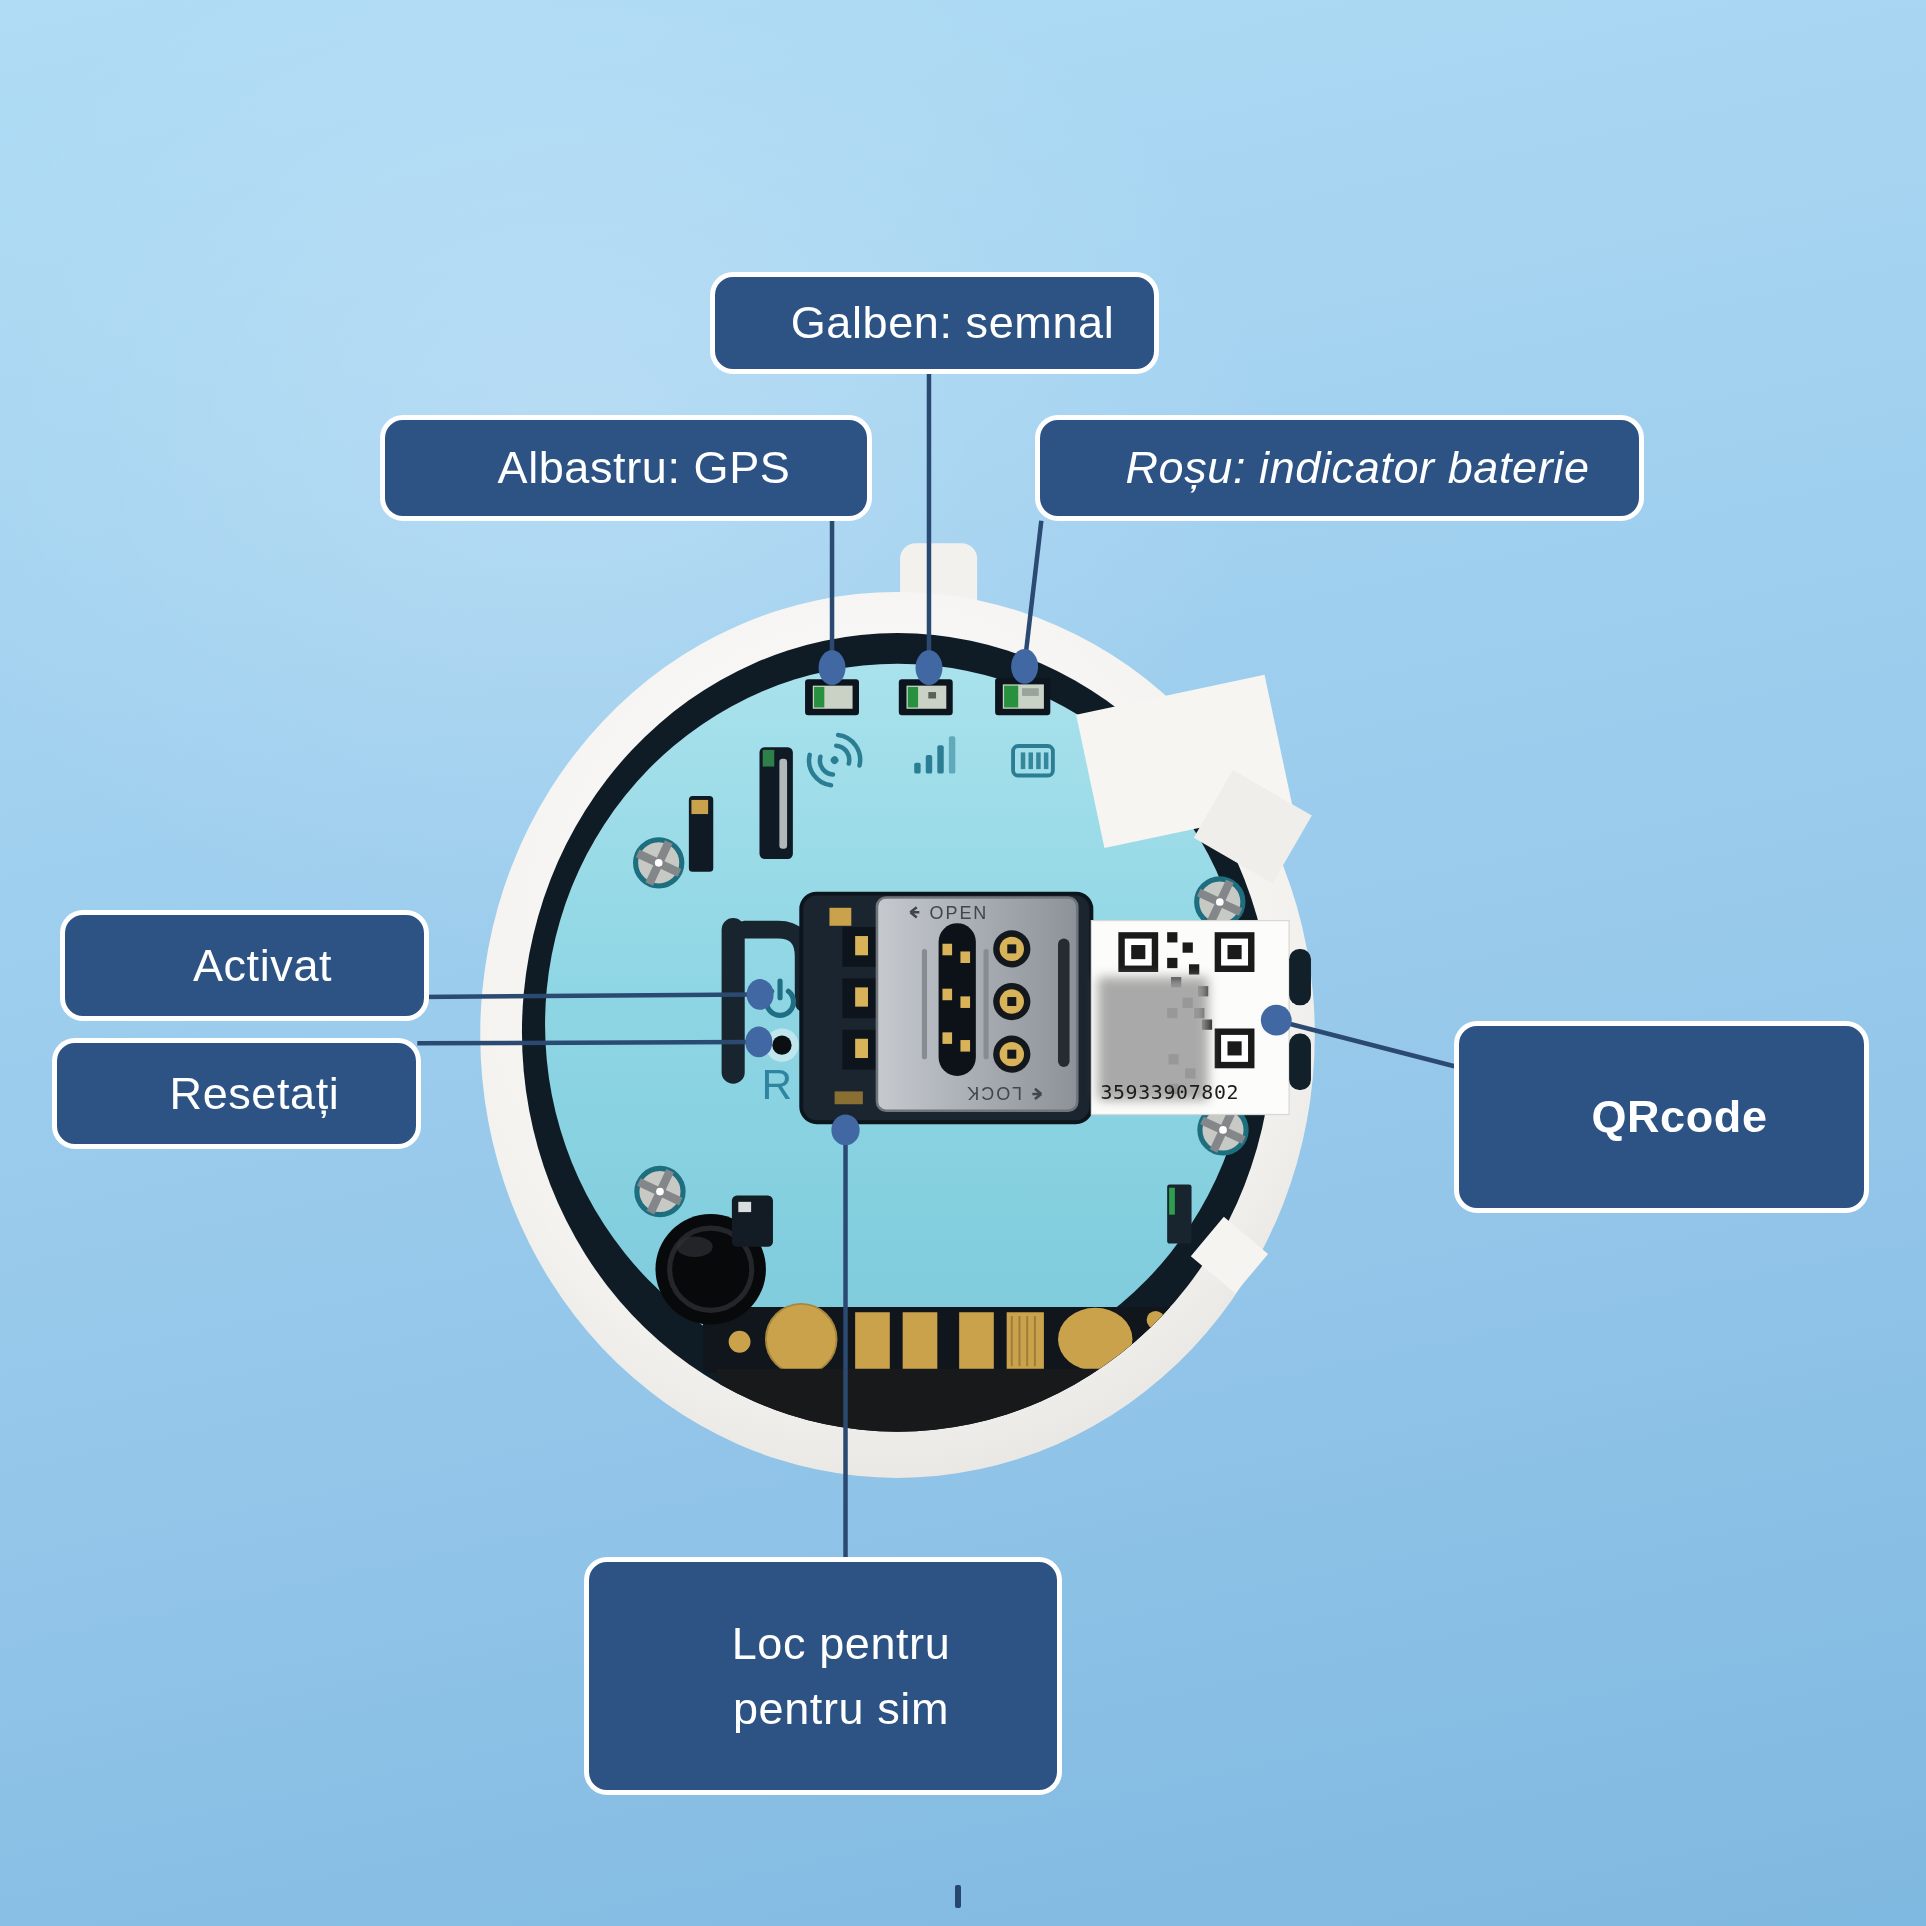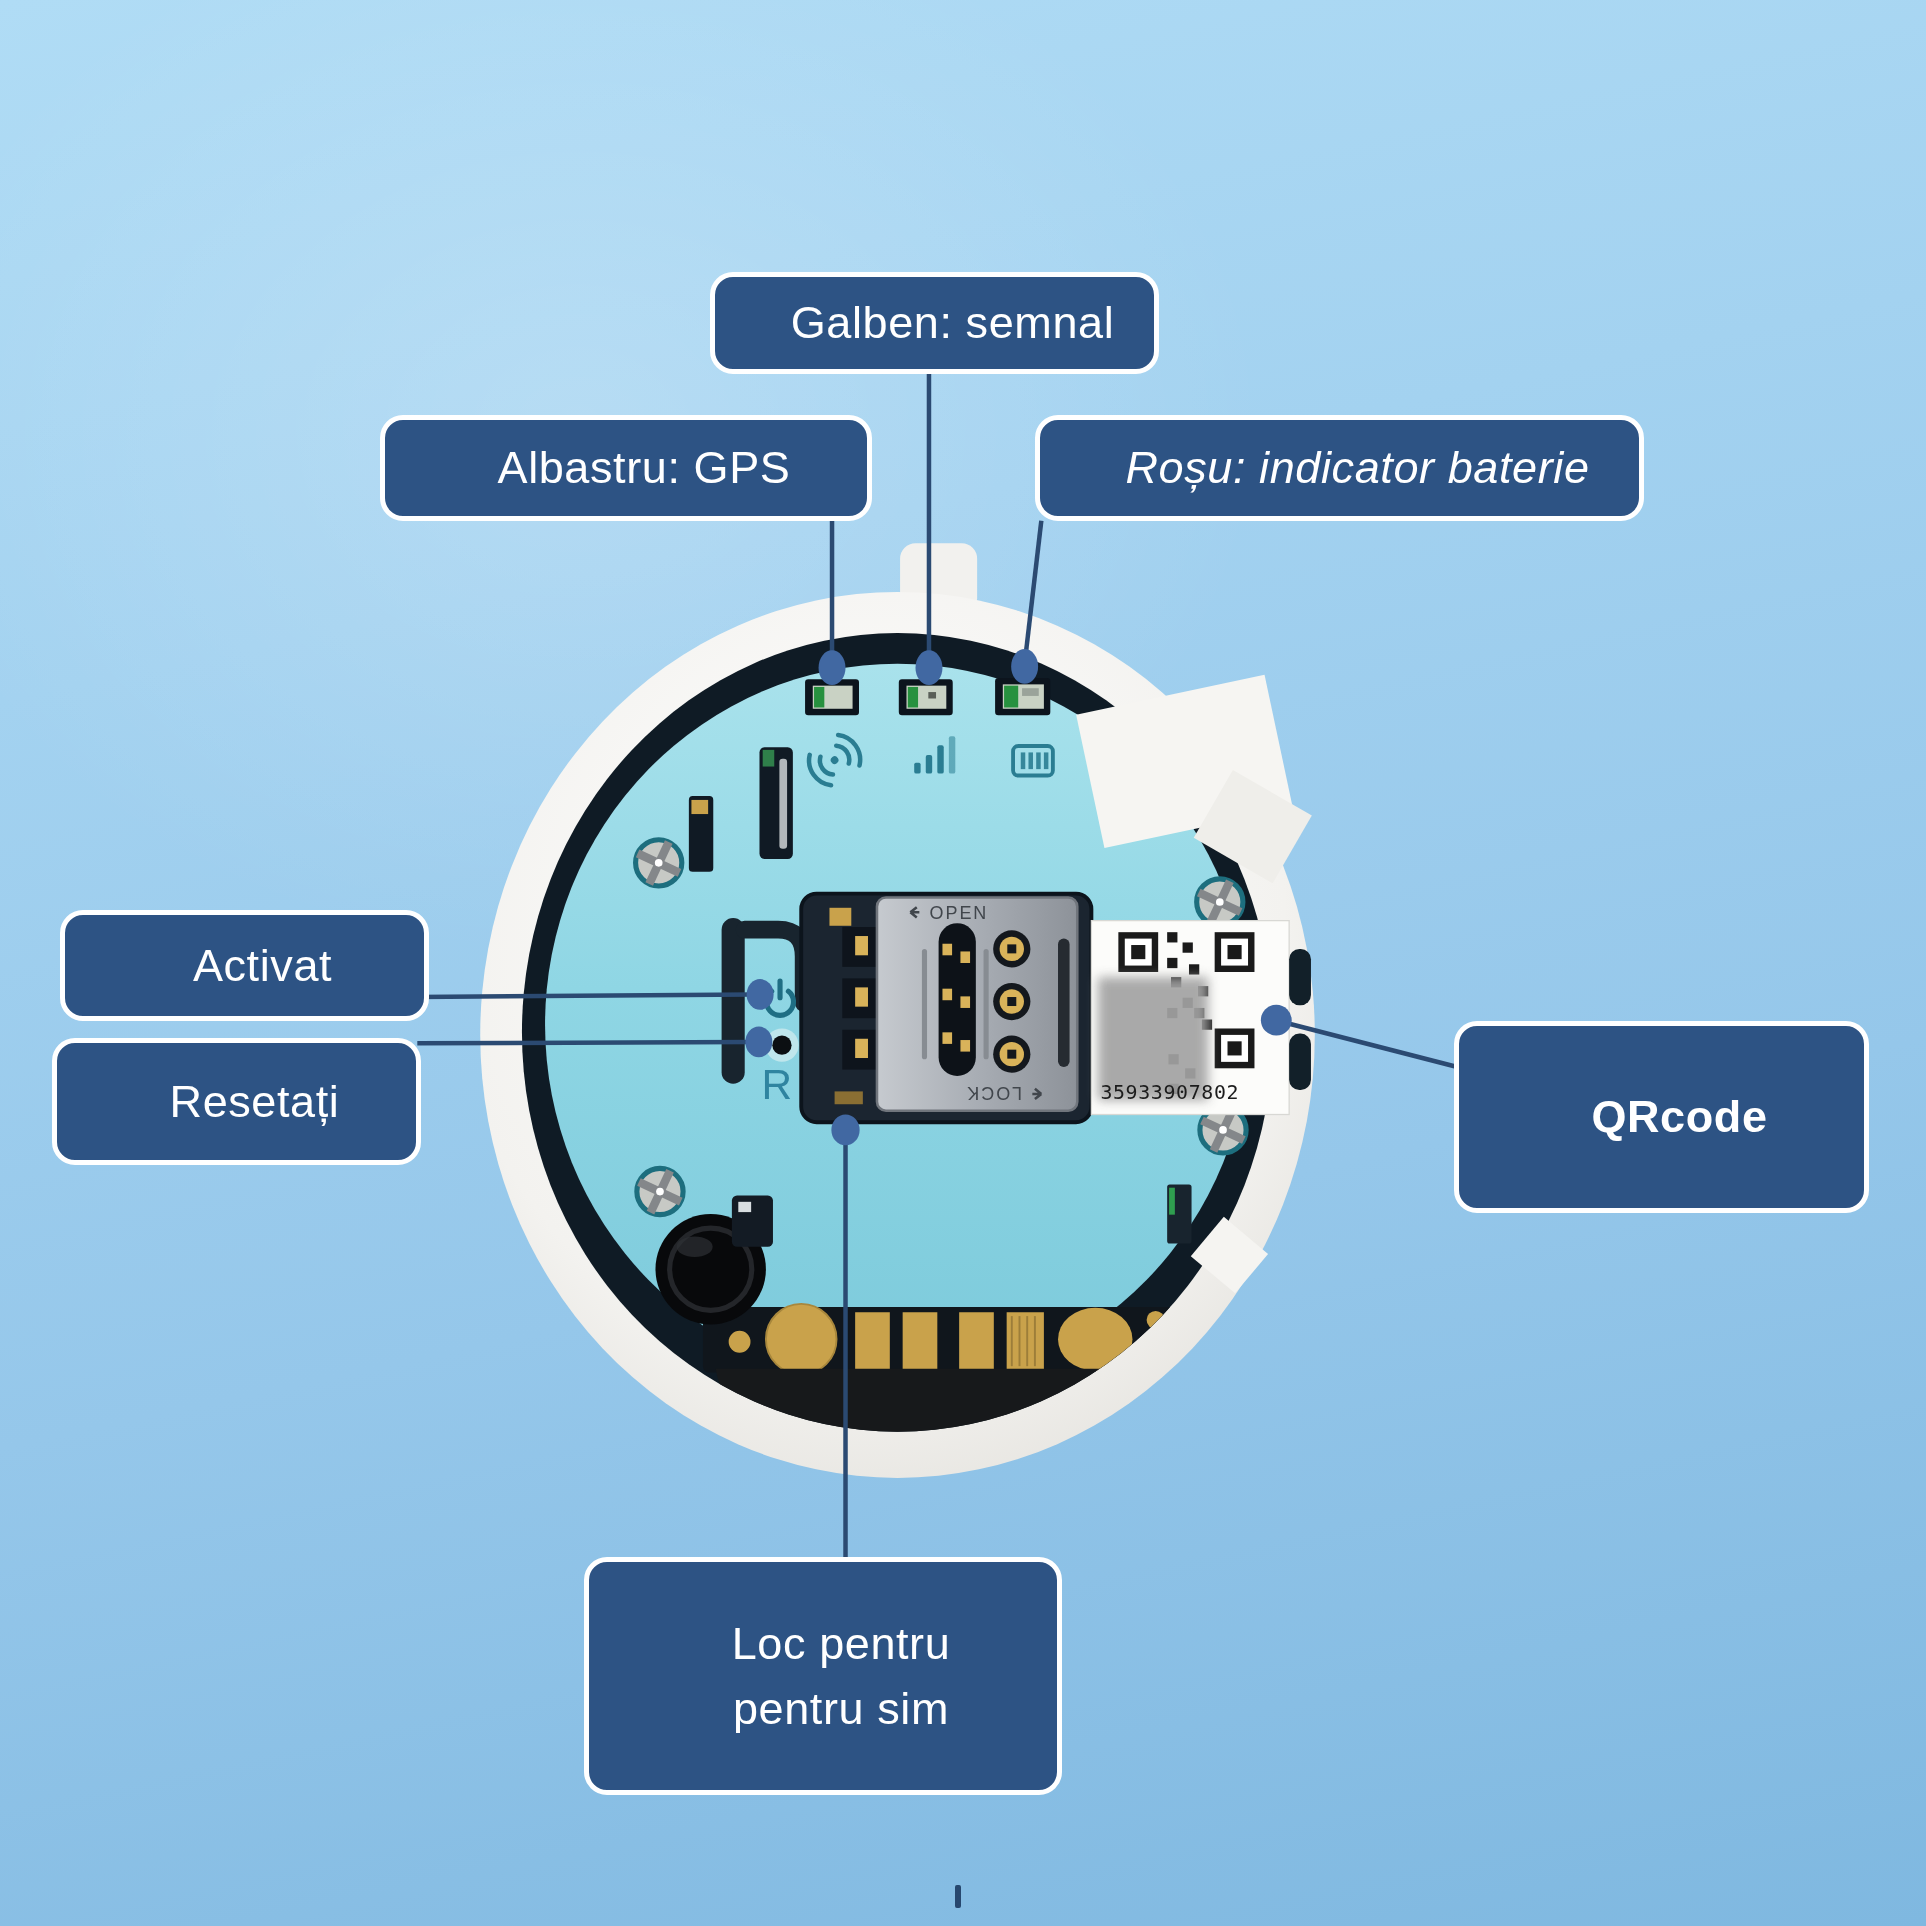--- a/index.html
+++ b/index.html
@@ -321,21 +321,21 @@
   </div>
 
   <div class="callout" style="left:1035px;top:415px;width:609px;height:106px;font-style:italic;">
     <span>Roșu: indicator baterie</span>
   </div>
 
   <div class="callout" style="left:52px;top:910px;width:369px;height:111px;margin-left:8px;">
     <span>Activat</span>
   </div>
 
-  <div class="callout" style="left:52px;top:1038px;width:369px;height:127px;">
+  <div class="callout" style="left:52px;top:1038px;width:369px;height:111px;">
     <span>Resetați</span>
   </div>
 
   <div class="callout" style="left:1454px;top:1021px;width:415px;height:192px;font-weight:bold;">
     <span>QRcode</span>
   </div>
 
   <div class="callout" style="left:584px;top:1557px;width:478px;height:238px;">
     <span>Loc pentru</span>
     <span>pentru sim</span>

